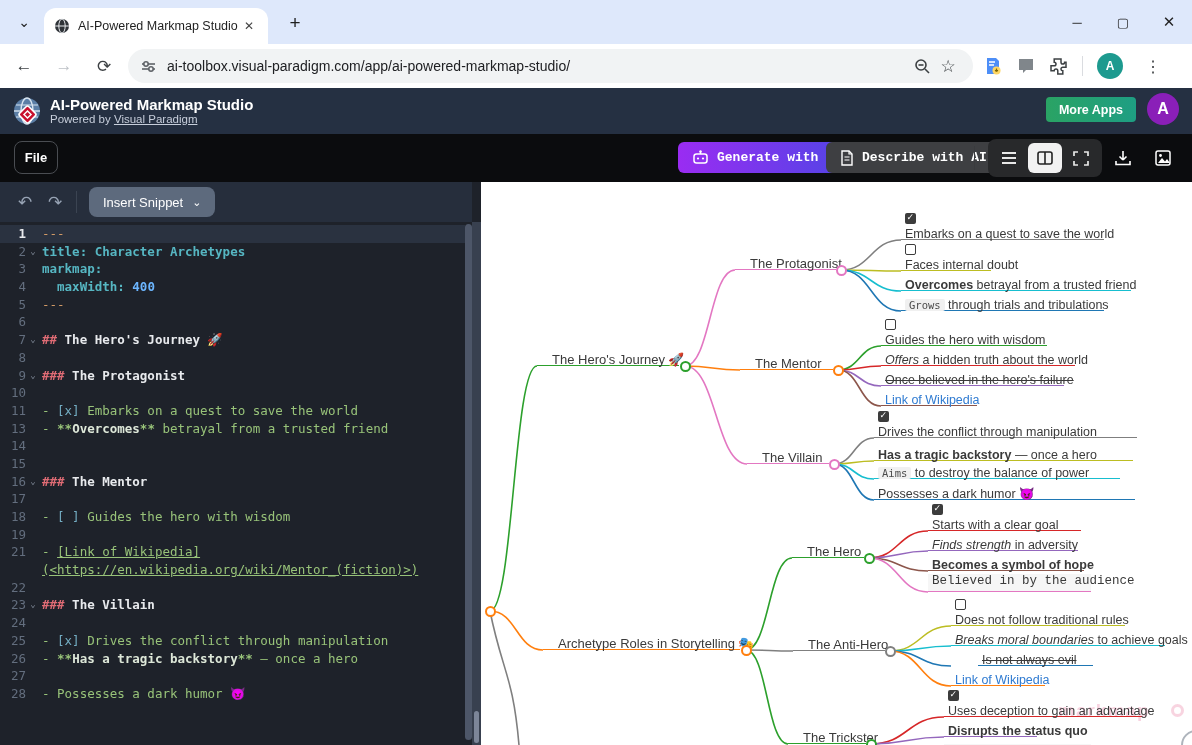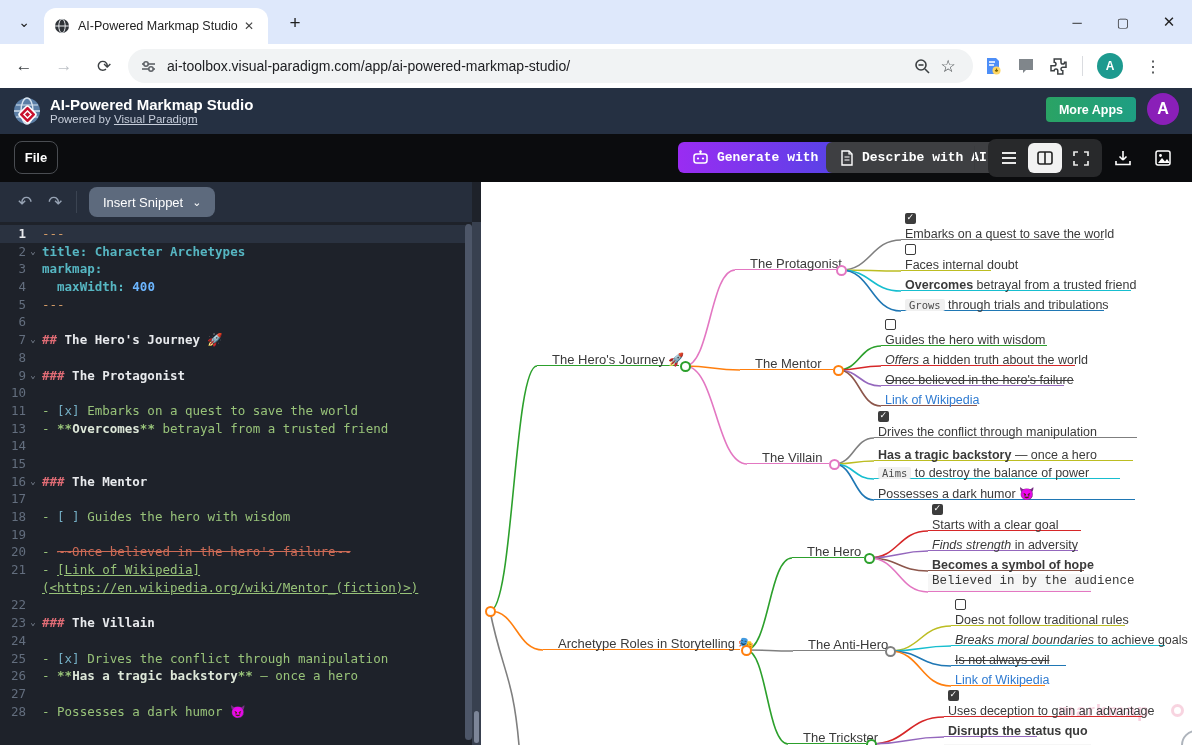--- a/index.html
+++ b/index.html
@@ -254,21 +254,20 @@
         <div class="code-row"><span class="gut-num">9</span><span class="gut-fold">⌄</span><span class="code-text"><span class="seg-hmark">### </span><span class="seg-htext">The Protagonist</span></span></div>
         <div class="code-row"><span class="gut-num">10</span><span class="gut-fold"></span><span class="code-text"></span></div>
         <div class="code-row"><span class="gut-num">11</span><span class="gut-fold"></span><span class="code-text"><span class="seg-list">- </span><span class="seg-box">[x]</span><span class="seg-list"> Embarks on a quest to save the world</span></span></div>
         <div class="code-row"><span class="gut-num">13</span><span class="gut-fold"></span><span class="code-text"><span class="seg-list">- </span><span class="seg-boldmark">**</span><span class="seg-bold">Overcomes</span><span class="seg-boldmark">**</span><span class="seg-list"> betrayal from a trusted friend</span></span></div>
         <div class="code-row"><span class="gut-num">14</span><span class="gut-fold"></span></div>
         <div class="code-row"><span class="gut-num">15</span><span class="gut-fold"></span><span class="code-text"></span></div>
         <div class="code-row"><span class="gut-num">16</span><span class="gut-fold">⌄</span><span class="code-text"><span class="seg-hmark">### </span><span class="seg-htext">The Mentor</span></span></div>
         <div class="code-row"><span class="gut-num">17</span><span class="gut-fold"></span><span class="code-text"></span></div>
         <div class="code-row"><span class="gut-num">18</span><span class="gut-fold"></span><span class="code-text"><span class="seg-list">- </span><span class="seg-box">[ ]</span><span class="seg-list"> Guides the hero with wisdom</span></span></div>
         <div class="code-row"><span class="gut-num">19</span><span class="gut-fold"></span></div>
-        <div class="code-row"><span class="gut-num">20</span><span class="gut-fold"></span><span class="code-text"><span class="seg-list">- </span><span class="seg-strike">~~Once believed in the hero's failure~~</span></span></div>
         <div class="code-row"><span class="gut-num">21</span><span class="gut-fold"></span><span class="code-text"><span class="seg-list">- </span><span class="seg-link">[Link of Wikipedia]</span></span></div>
         <div class="code-row"><span class="gut-num"></span><span class="gut-fold"></span><span class="code-text"><span class="seg-link">(&lt;https://en.wikipedia.org/wiki/Mentor_(fiction)&gt;)</span></span></div>
         <div class="code-row"><span class="gut-num">22</span><span class="gut-fold"></span><span class="code-text"></span></div>
         <div class="code-row"><span class="gut-num">23</span><span class="gut-fold">⌄</span><span class="code-text"><span class="seg-hmark">### </span><span class="seg-htext">The Villain</span></span></div>
         <div class="code-row"><span class="gut-num">24</span><span class="gut-fold"></span><span class="code-text"></span></div>
         <div class="code-row"><span class="gut-num">25</span><span class="gut-fold"></span><span class="code-text"><span class="seg-list">- </span><span class="seg-box">[x]</span><span class="seg-list"> Drives the conflict through manipulation</span></span></div>
         <div class="code-row"><span class="gut-num">26</span><span class="gut-fold"></span><span class="code-text"><span class="seg-list">- </span><span class="seg-boldmark">**</span><span class="seg-bold">Has a tragic backstory</span><span class="seg-boldmark">**</span><span class="seg-list"> — once a hero</span></span></div>
         <div class="code-row"><span class="gut-num">27</span><span class="gut-fold"></span></div>
         <div class="code-row"><span class="gut-num">28</span><span class="gut-fold"></span><span class="code-text"><span class="seg-list">- Possesses a dark humor 😈</span></span></div>
       </div>
@@ -346,21 +345,21 @@
       <div class="mm-node" style="left: 447px; width: 153px; border-bottom-color: rgb(214, 39, 40); top: 333px; height: 16px; padding-left: 4px;"><span class="mm-label"><span class="">Starts with a clear goal</span></span></div>
       <div class="mm-cb on" style="left: 451px; top: 322px;"></div>
       <div class="mm-node" style="left: 447px; width: 150px; border-bottom-color: rgb(148, 103, 189); top: 353px; height: 16px; padding-left: 4px;"><span class="mm-label"><span class="mm-i">Finds strength</span><span class=""> in adversity</span></span></div>
       <div class="mm-node" style="left: 447px; width: 156px; border-bottom-color: rgb(140, 86, 75); top: 373px; height: 16px; padding-left: 4px;"><span class="mm-label"><span class="mm-b">Becomes a symbol of hope</span></span></div>
       <div class="mm-node mm-codebg" style="left: 447px; width: 163px; border-bottom-color: rgb(227, 119, 194); top: 392px; height: 18px; padding-left: 4px;"><span class="mm-label"><span class="">Believed in by the audience</span></span></div>
       <div class="mm-node mm-branch" style="left: 312px; width: 92px; border-bottom-color: rgb(127, 127, 127); top: 453px; height: 16px; padding-left: 15px;"><span class="mm-label"><span class="">The Anti-Hero</span></span></div>
       <div class="mm-circle" style="left: 403.5px; top: 463.5px; border-color: rgb(127, 127, 127);"></div>
       <div class="mm-node" style="left: 470px; width: 174px; border-bottom-color: rgb(188, 189, 34); top: 428px; height: 16px; padding-left: 4px;"><span class="mm-label"><span class="">Does not follow traditional rules</span></span></div>
       <div class="mm-cb off" style="left: 474px; top: 417px;"></div>
       <div class="mm-node" style="left: 470px; width: 214px; border-bottom-color: rgb(23, 190, 207); top: 448px; height: 16px; padding-left: 4px;"><span class="mm-label"><span class="mm-i">Breaks moral boundaries</span><span class=""> to achieve goals</span></span></div>
-      <div class="mm-node" style="left: 470px; width: 115px; border-bottom-color: rgb(31, 119, 180); top: 468px; height: 16px; padding-left: 4px;"><span class="mm-label"><span class="mm-s">Is not always evil</span></span></div>
+      <div class="mm-node" style="left: 497px; width: 115px; border-bottom-color: rgb(31, 119, 180); top: 468px; height: 16px; padding-left: 4px;"><span class="mm-label"><span class="mm-s">Is not always evil</span></span></div>
       <div class="mm-node" style="left: 470px; width: 94px; border-bottom-color: rgb(255, 127, 14); top: 488px; height: 16px; padding-left: 4px;"><span class="mm-label"><span class="mm-l">Link of Wikipedia</span></span></div>
       <div class="mm-node mm-branch" style="left: 307px; width: 78px; border-bottom-color: rgb(44, 160, 44); top: 546px; height: 16px; padding-left: 15px;"><span class="mm-label"><span class="">The Trickster</span></span></div>
       <div class="mm-circle" style="left: 384.5px; top: 556.5px; border-color: rgb(44, 160, 44);"></div>
       <div class="mm-node" style="left: 463px; width: 198px; border-bottom-color: rgb(214, 39, 40); top: 519px; height: 16px; padding-left: 4px;"><span class="mm-label"><span class="">Uses deception to gain an advantage</span></span></div>
       <div class="mm-cb on" style="left: 467px; top: 508px;"></div>
       <div class="mm-node" style="left: 463px; width: 93px; border-bottom-color: rgb(148, 103, 189); top: 539px; height: 16px; padding-left: 4px;"><span class="mm-label"><span class="mm-b">Disrupts the status quo</span></span></div>
       <div class="mm-node mm-codebg" style="left: 463px; width: 147px; border-bottom-color: rgb(127, 127, 127); top: 562px; height: 18px; padding-left: 4px;"><span class="mm-label"><span class=""></span></span></div>
     </div>
 
 </div>

